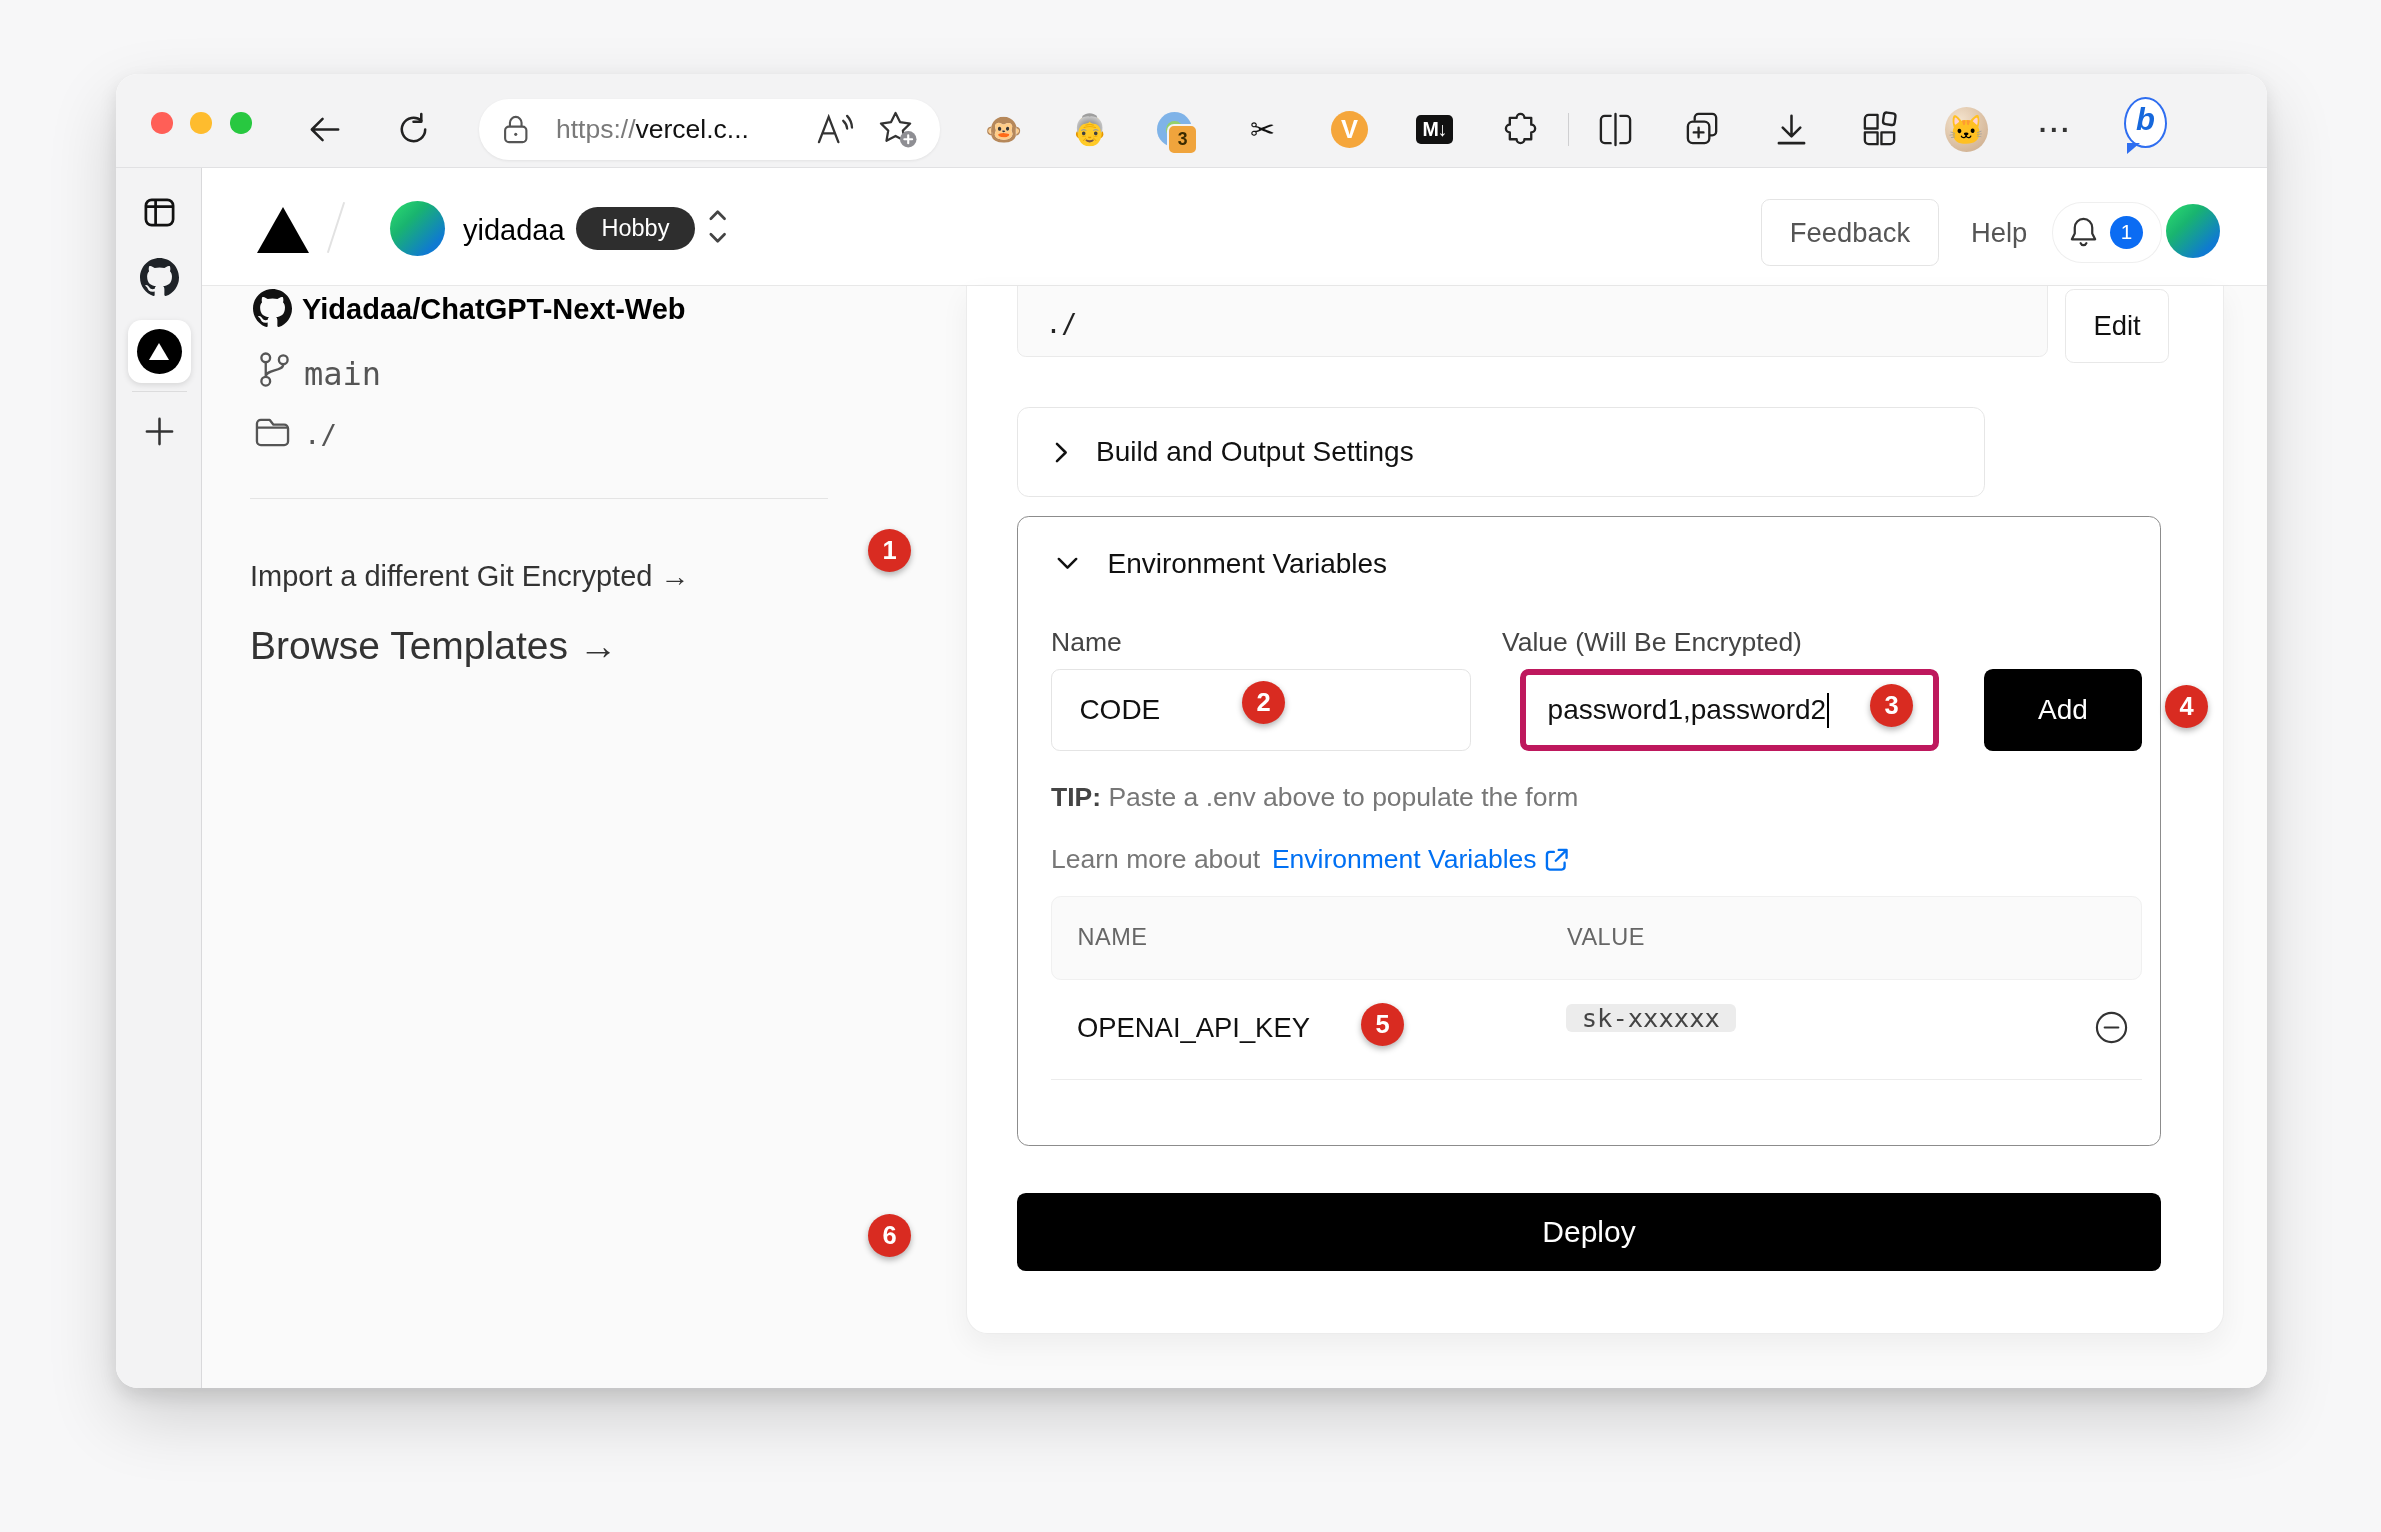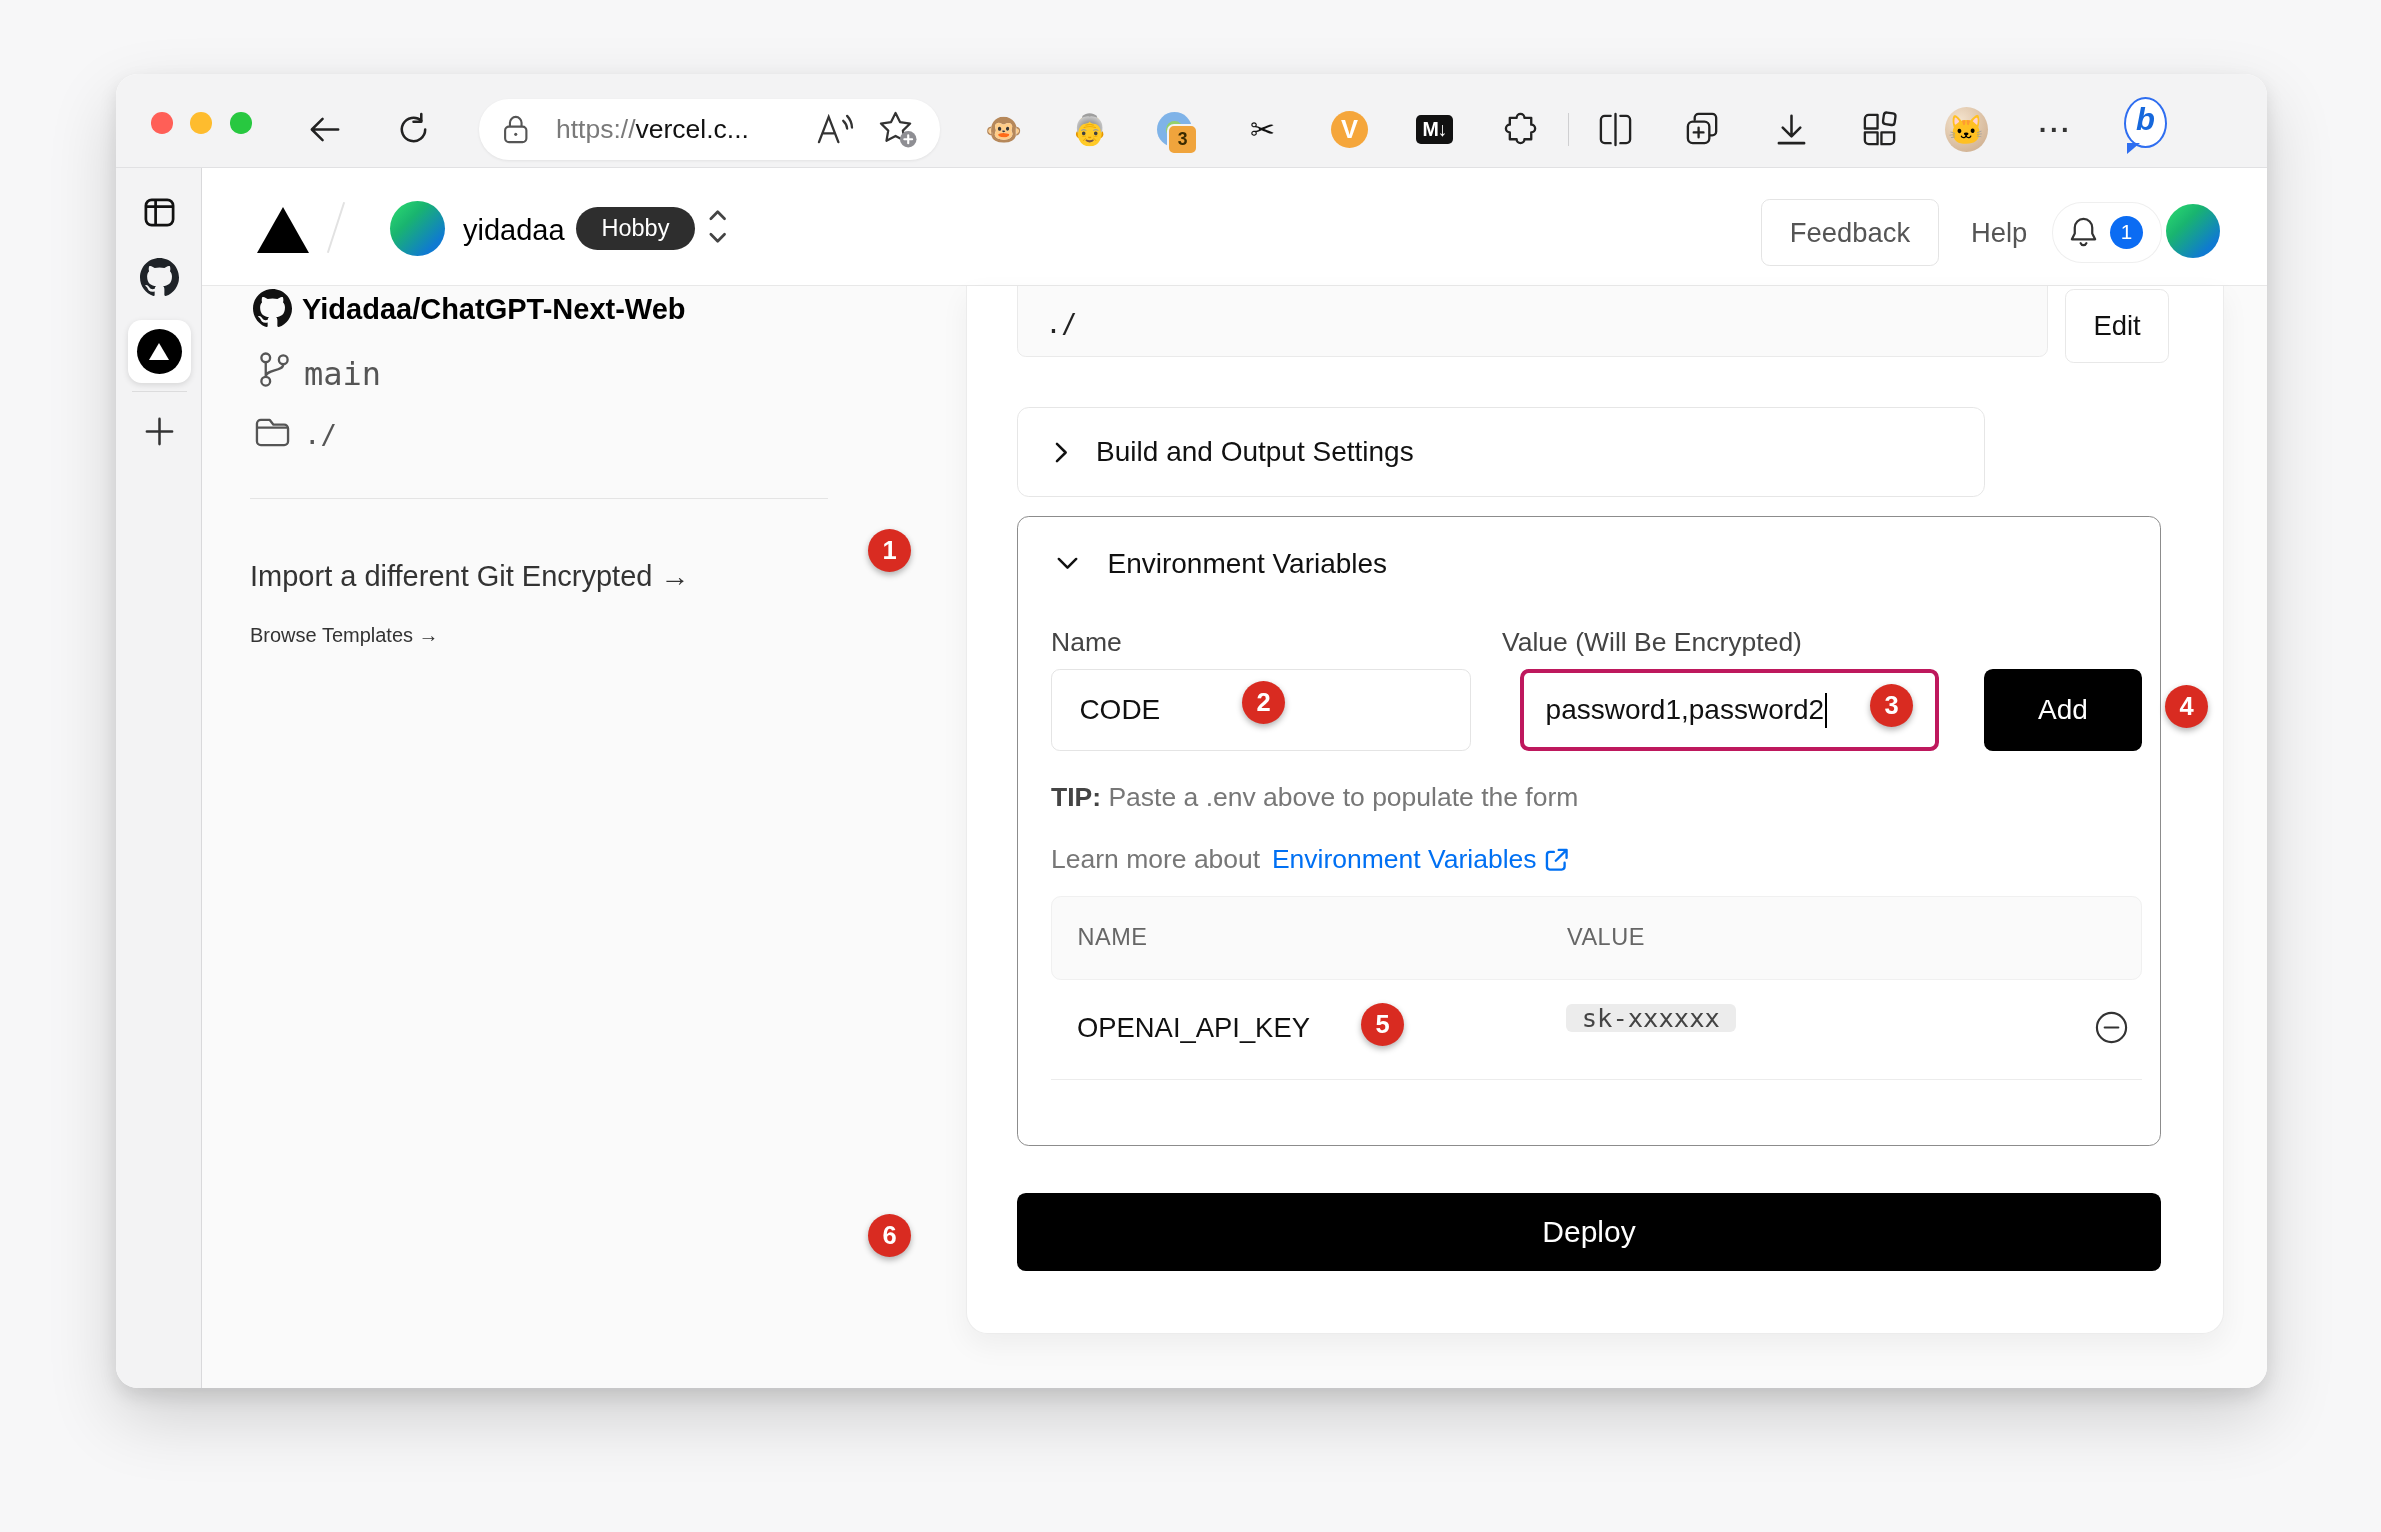--- a/index.html
+++ b/index.html
@@ -64,21 +64,21 @@
   
   .repo-ic{position:absolute;left:51px;top:121px;}
   .repo-name{position:absolute;left:100px;top:125px;font-size:29px;font-weight:600;color:#000;}
   .branch-ic{position:absolute;left:55px;top:182px;}
   .mono{font-family:"DejaVu Sans Mono",monospace;}
   .branch-name{position:absolute;left:102px;top:187px;font-size:32px;color:#555;}
   .folder-ic{position:absolute;left:51px;top:246px;}
   .root-name{position:absolute;left:102px;top:251px;font-size:27.4px;color:#555;}
   .leftdiv{position:absolute;left:48px;top:330px;width:578px;height:1px;background:#e4e4e4;}
   .import-link{position:absolute;left:48px;top:392px;font-size:29px;color:#333;}
-  .browse-link{position:absolute;left:48px;top:456px;font-size:20px;color:#333;}
+  .browse-link{position:absolute;left:48px;top:456px;font-size:39px;color:#333;}
   
   .panel{position:absolute;left:764px;top:118px;width:1258px;height:1048px;background:#fff;border:1px solid #ececec;border-top:none;
     border-radius:0 0 21.6px 21.6px;box-sizing:border-box;box-shadow:0 11.8px 29px rgba(0,0,0,.05);overflow:hidden;}
   .rootdir-input{position:absolute;left:50px;top:-21.6px;width:1031px;height:93px;background:#fafafa;border:1px solid #eaeaea;
     border-radius:8.8px;box-sizing:border-box;display:flex;align-items:flex-end;padding:0 0 17.6px 27.4px;}
   .rootdir-input span{font-size:26.5px;color:#222;}
   .edit-btn{position:absolute;left:1098px;top:2.9px;width:104px;height:74px;background:#fff;border:1px solid #e8e8e8;border-radius:8.8px;
     box-sizing:border-box;display:flex;align-items:center;justify-content:center;font-size:27.4px;color:#111;}
   .build-card{position:absolute;left:50px;top:121px;width:968px;height:90px;border:1px solid #e6e6e6;border-radius:11.8px;
     box-sizing:border-box;display:flex;align-items:center;padding-left:33px;gap:23.5px;background:#fff;}
@@ -86,21 +86,21 @@
   .env-card{position:absolute;left:50px;top:230px;width:1144px;height:630px;border:1px solid #8c8c8c;border-radius:11.8px;
     box-sizing:border-box;background:#fff;}
   .env-head{position:absolute;left:35px;top:31px;display:flex;align-items:center;gap:25.5px;}
   .env-head .label{font-size:28px;color:#111;}
   .field-label{position:absolute;font-size:26.5px;color:#444;}
   .name-label{left:33px;top:110px;}
   .value-label{left:484px;top:110px;}
   .env-input{position:absolute;top:152px;height:82px;border-radius:8.8px;box-sizing:border-box;background:#fff;
     display:flex;align-items:center;padding-left:27.4px;font-size:28px;color:#111;}
   .name-input{left:33px;width:420px;border:1px solid #e4e4e4;}
-  .value-input{left:502px;width:419px;border:4px solid #be185d;padding-left:21.6px;}
+  .value-input{left:502px;width:419px;border:6px solid #be185d;padding-left:21.6px;}
   .caret{display:inline-block;width:2px;height:35px;background:#000;margin-left:1px;vertical-align:middle;}
   .add-btn{position:absolute;left:966px;top:152px;width:158px;height:82px;background:#000;border-radius:8.8px;color:#fff;
     font-size:28px;display:flex;align-items:center;justify-content:center;}
   .tipline{position:absolute;left:33px;top:265px;font-size:26.5px;color:#777;}
   .tipline b{color:#444;font-weight:700;}
   .learnline{position:absolute;left:33px;top:327px;font-size:26.5px;color:#777;display:flex;align-items:center;gap:7.8px;}
   .learnline .link{color:#0070f3;margin-left:3.9px;}
   .envtable-head{position:absolute;left:33px;top:379px;width:1091px;height:84px;background:#fafafa;border:1px solid #f0f0f0;
     border-radius:9.8px;box-sizing:border-box;}
   .col-head{position:absolute;top:27.4px;font-size:23.5px;color:#666;letter-spacing:0.5px;}

